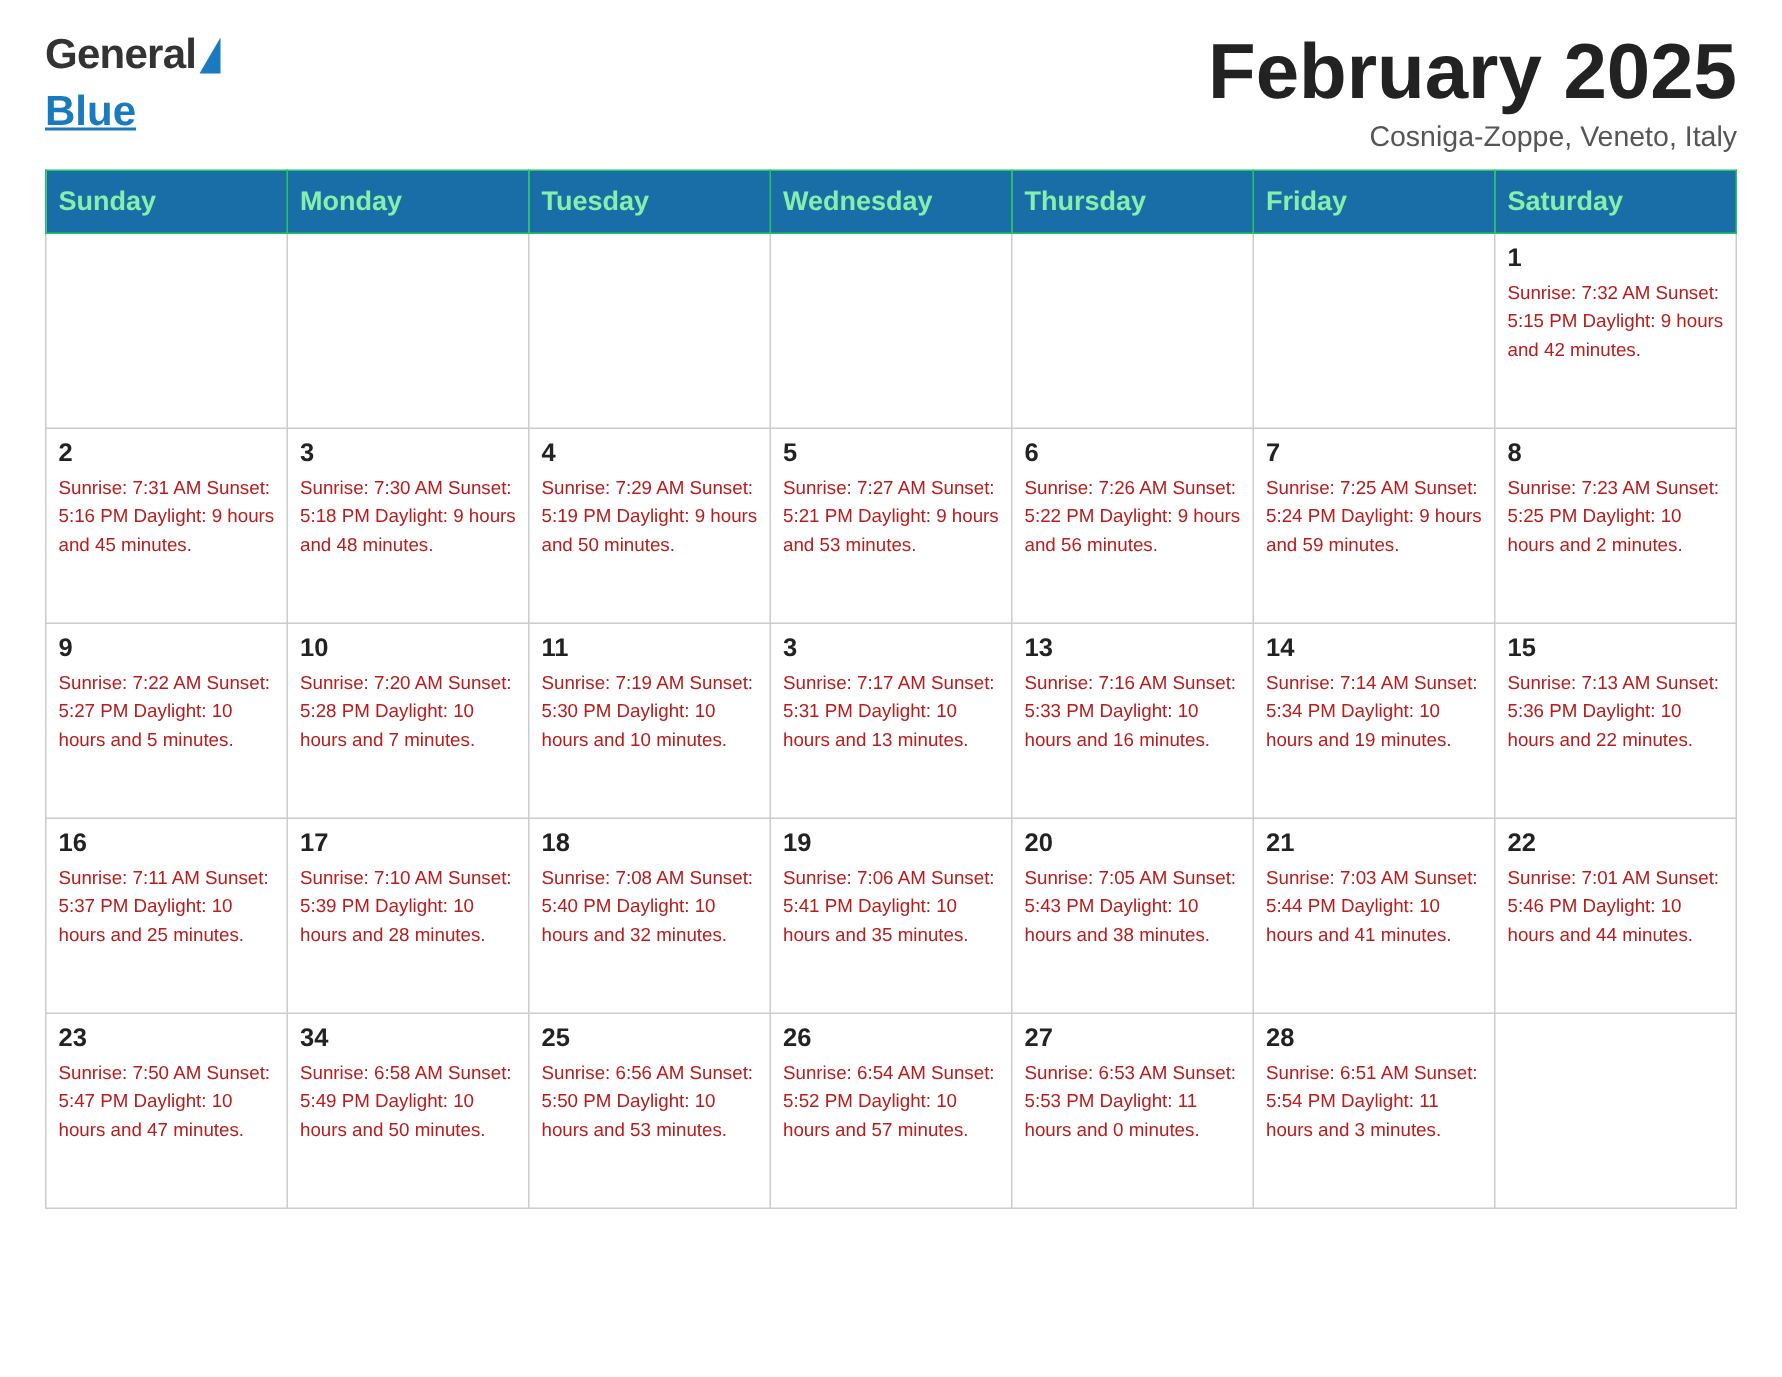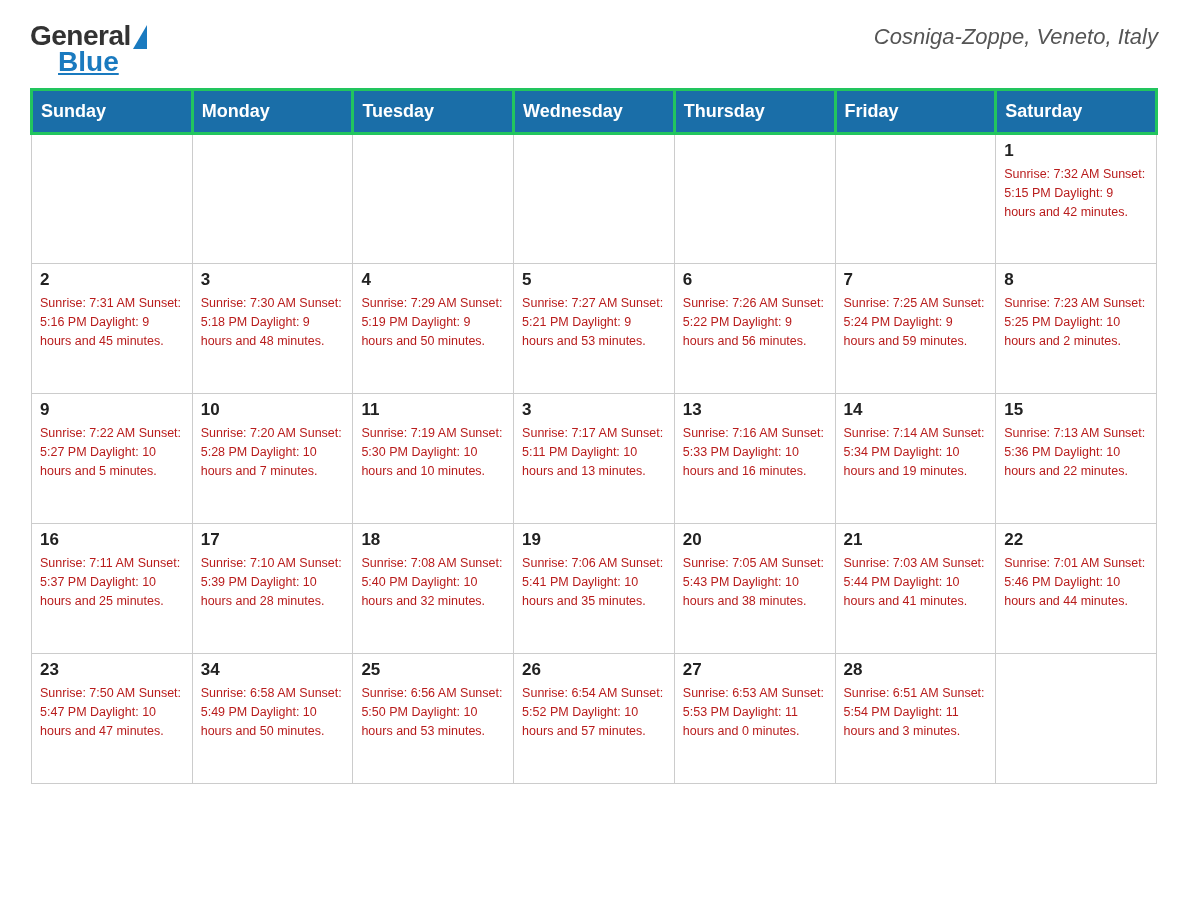--- a/index.html
+++ b/index.html
@@ -12,21 +12,22 @@
     }
     .header {
       display: flex;
       justify-content: space-between;
       align-items: flex-start;
       margin-bottom: 10px;
     }
     .logo {
       display: flex;
       flex-direction: column;
-      align-items: center;
+      align-items: flex-start;
+      gap: 12px;
     }
     .logo-top {
       display: flex;
       align-items: center;
     }
     .logo-general {
       font-size: 28px;
       font-weight: bold;
       color: #333;
       letter-spacing: -0.5px;
@@ -50,38 +51,37 @@
     .title-block {
       text-align: right;
     }
     .main-title {
       font-size: 52px;
       font-weight: bold;
       color: #222;
       line-height: 1.1;
     }
     .subtitle {
-      font-size: 22px;
+      font-size: 19px;
       color: #555;
       margin-top: 4px;
-      font-style: italic;
     }
     .calendar {
       width: 100%;
       border-collapse: collapse;
       margin-top: 10px;
     }
     .calendar thead th {
       background-color: #1a6ea8;
-      color: #ffffff;
+      color: #86efac;
       font-size: 18px;
       font-weight: bold;
       padding: 10px 8px;
       text-align: left;
-      border: 3px solid #22c55e;
+      border: 1px solid #22c55e;
     }
     .calendar tbody td {
       border: 1px solid #ccc;
       vertical-align: top;
       padding: 6px 8px;
       width: 14.28%;
       min-height: 110px;
       height: 130px;
     }
     .day-number {
@@ -107,20 +107,21 @@
 
 <div class="header">
   <div class="logo">
     <div class="logo-top">
       <span class="logo-general">General</span>
       <div class="logo-triangle"></div>
     </div>
     <span class="logo-blue-sub">Blue</span>
   </div>
   <div class="title-block">
+    <div class="main-title">February 2025</div>
     <div class="subtitle">Cosniga-Zoppe, Veneto, Italy</div>
   </div>
 </div>
 
 <table class="calendar">
   <thead>
     <tr>
       <th>Sunday</th>
       <th>Monday</th>
       <th>Tuesday</th>
@@ -215,21 +216,21 @@
         <td>
           <div class="day-number">11</div>
           <div class="day-info">Sunrise: 7:19 AM
 Sunset: 5:30 PM
 Daylight: 10 hours
 and 10 minutes.</div>
         </td>
         <td>
           <div class="day-number">3</div>
           <div class="day-info">Sunrise: 7:17 AM
-Sunset: 5:11 PM
+Sunset: 5:31 PM
 Daylight: 10 hours
 and 13 minutes.</div>
         </td>
         <td>
           <div class="day-number">13</div>
           <div class="day-info">Sunrise: 7:16 AM
 Sunset: 5:33 PM
 Daylight: 10 hours
 and 16 minutes.</div>
         </td>

